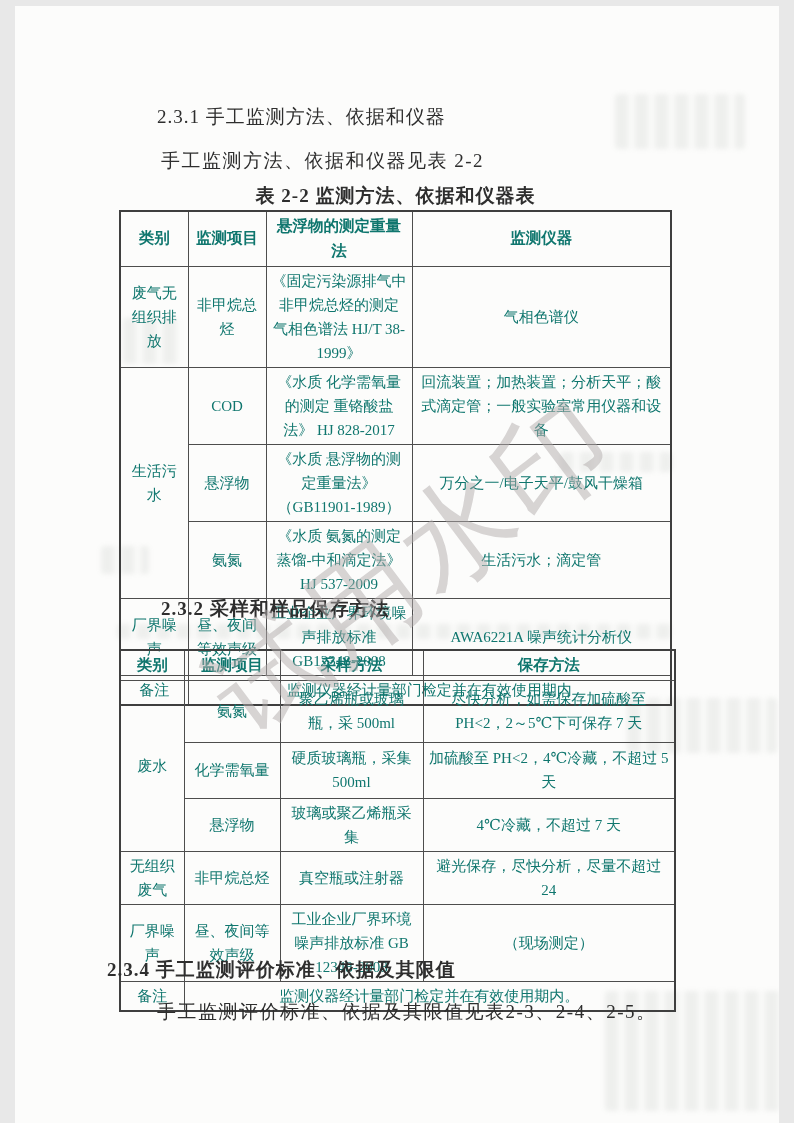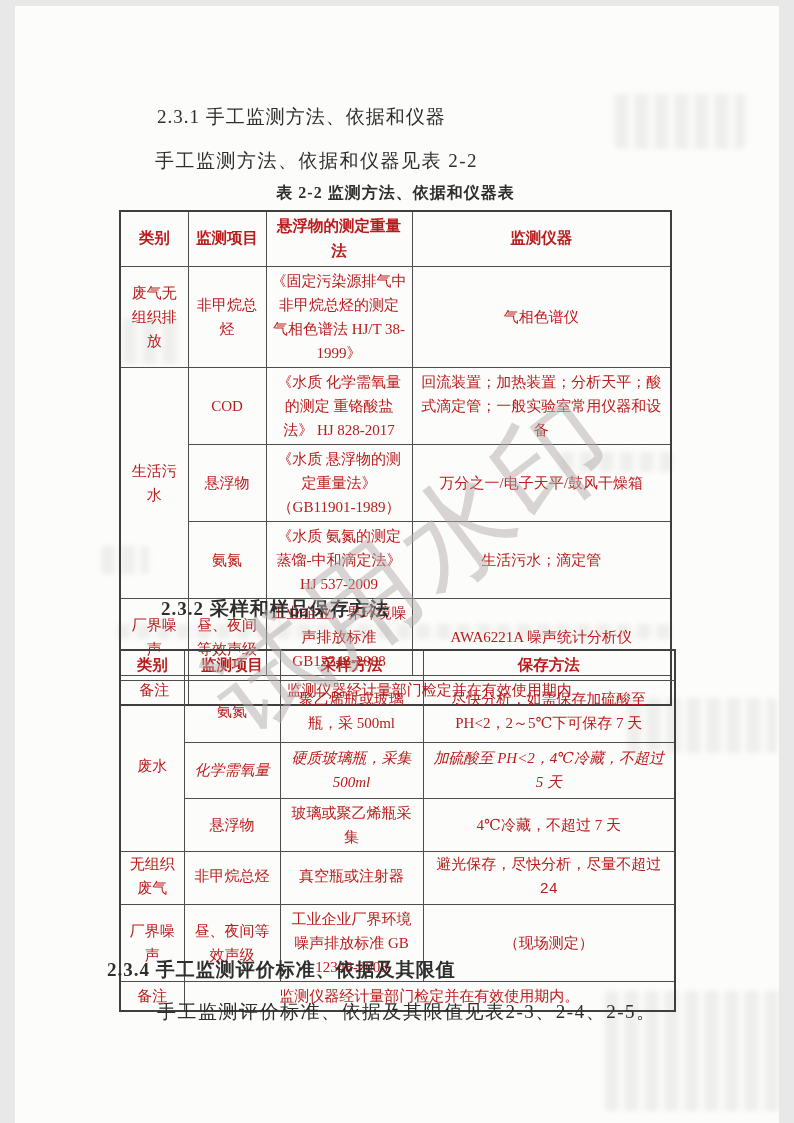--- a/index.html
+++ b/index.html
@@ -23,30 +23,30 @@
     position:absolute;
     font-size:19px;
     white-space:nowrap;
     letter-spacing:1.5px;
   }
   .tbl-caption{
     position:absolute;
     left:104px;width:553px;
     text-align:center;
     font-weight:bold;
-    font-size:16px;
+    font-size:19px;
     letter-spacing:1px;
   }
   table.doc{
     position:absolute;
     border-collapse:collapse;
     table-layout:fixed;
     font-size:15px;
     line-height:1.6;
-    color:#b91c1c;
+    color:#0f766e;
   }
   table.doc th,table.doc td{
     border:1px solid #4d4d4d;
     text-align:center;
     vertical-align:middle;
     padding:2px 5px;
     word-break:break-word;
   }
   table.doc{border:2px solid #3f3f3f;}
   table.doc th{font-weight:bold;font-size:15.5px;}
@@ -86,21 +86,21 @@
   <div class="smudge" style="left:545px;top:446px;width:112px;height:20px;"></div>
   <div class="smudge" style="left:102px;top:618px;width:556px;height:15px;"></div>
   <div class="smudge" style="left:86px;top:540px;width:48px;height:28px;"></div>
   <div class="smudge" style="left:612px;top:692px;width:150px;height:55px;"></div>
   <div class="smudge" style="left:590px;top:985px;width:190px;height:120px;"></div>
 
   <div class="content">
 
     <div class="sec-heading" style="left:142px;top:98px;">2.3.1 手工监测方法、依据和仪器</div>
 
-    <div class="body-line" style="left:140px;top:142px;">手工监测方法、依据和仪器见表 2-2</div>
+    <div class="body-line" style="left:146px;top:142px;">手工监测方法、依据和仪器见表 2-2</div>
 
     <div class="tbl-caption" style="top:177px;">表 2-2  监测方法、依据和仪器表</div>
 
     <table class="doc" style="left:104px;top:204px;width:553px;">
       <colgroup>
         <col style="width:68px">
           <col style="width:78px">
           <col style="width:146px">
           <col>
       </colgroup>
@@ -161,31 +161,31 @@
         <th>监测项目</th>
         <th>采样方法</th>
         <th>保存方法</th>
       </tr>
       <tr style="height:62px;">
         <td rowspan="3">废水</td>
         <td>氨氮</td>
         <td>聚乙烯瓶或玻璃瓶，采 500ml</td>
         <td>尽快分析，如需保存加硫酸至 PH&lt;2，2～5℃下可保存 7 天</td>
       </tr>
-      <tr style="height:56px;font-style:italic;">
+      <tr style="height:56px;">
         <td>化学需氧量</td>
         <td>硬质玻璃瓶，采集 500ml</td>
         <td>加硫酸至 PH&lt;2，4℃冷藏，不超过 5 天</td>
       </tr>
       <tr style="height:34px;">
         <td>悬浮物</td>
         <td>玻璃或聚乙烯瓶采集</td>
         <td>4℃冷藏，不超过 7 天</td>
       </tr>
-      <tr style="height:52px;font-family:Liberation Mono, monospace;">
+      <tr style="height:52px;">
         <td>无组织废气</td>
         <td>非甲烷总烃</td>
         <td>真空瓶或注射器</td>
         <td>避光保存，尽快分析，尽量不超过 24</td>
       </tr>
       <tr style="height:54px;">
         <td>厂界噪声</td>
         <td>昼、夜间等效声级</td>
         <td>工业企业厂界环境噪声排放标准 GB 12348-2008</td>
         <td>（现场测定）</td>

